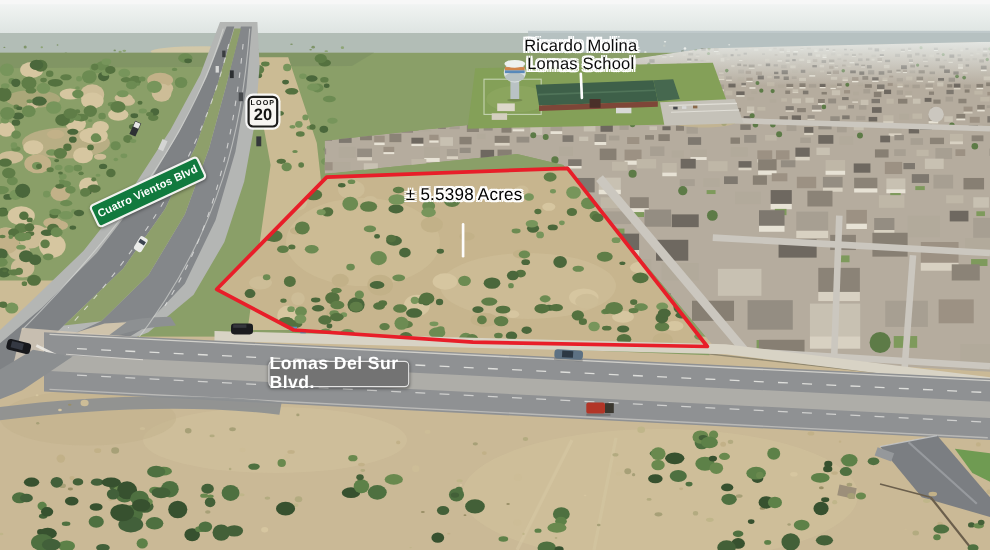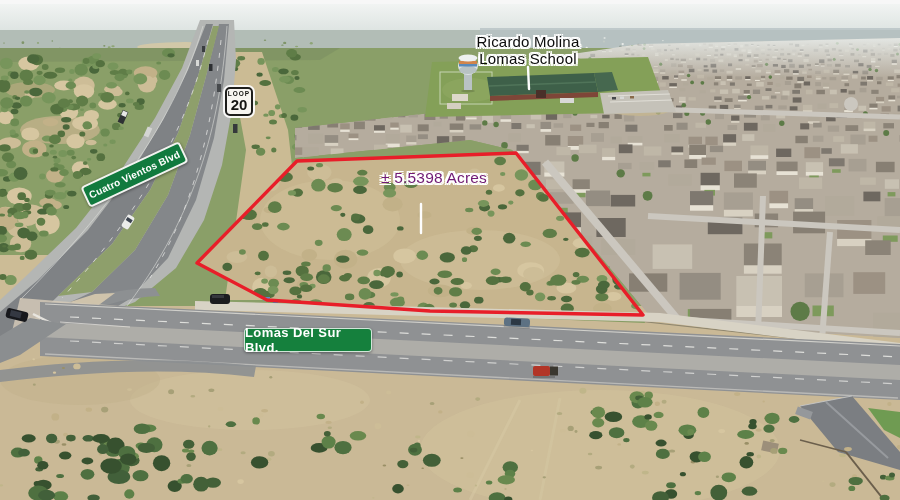--- a/index.html
+++ b/index.html
@@ -4,28 +4,28 @@
 <style>
   html,body{margin:0;padding:0;background:#222;}
   .stage{position:relative;width:900px;height:500px;overflow:hidden;
          font-family:"Liberation Sans",sans-serif;background:#c9b893;}
   .stage svg{position:absolute;left:0;top:0;}
   .label{position:absolute;text-align:center;font-weight:normal;line-height:1.14;
          white-space:nowrap;pointer-events:none;
          text-shadow:-2px -2px 0 #fff,2px -2px 0 #fff,-2px 2px 0 #fff,2px 2px 0 #fff,
                      -2px 0 0 #fff,2px 0 0 #fff,0 -2px 0 #fff,0 2px 0 #fff,0 0 3px #fff;}
   #school-label{left:438px;top:33px;width:180px;font-size:15px;color:#0b0b0b;letter-spacing:.2px;}
-  #acreage-label{left:344px;top:169px;width:180px;font-size:15.5px;color:#701a75;letter-spacing:.2px;}
+  #acreage-label{left:332px;top:169px;width:180px;font-size:15.5px;color:#000000;letter-spacing:.2px;}
   .street-sign{position:absolute;display:flex;align-items:center;justify-content:center;
          color:#fff;font-weight:bold;border-radius:4px;
          box-shadow:0 1px 3px rgba(0,0,0,.4);}
   #sign-cuatro{left:80px;top:163px;width:105px;height:19px;background:#117a3e;
          border:2px solid #f2f3f0;transform:rotate(-25deg);font-size:10px;letter-spacing:.2px;}
-  #sign-lomas{left:244px;top:328px;width:126px;height:22px;background:#15803d;
-         border:1px solid rgba(255,255,255,.8);font-size:13px;letter-spacing:.4px;}
+  #sign-lomas{left:244px;top:328px;width:126px;height:22px;background:#737373;
+         border:1px solid rgba(255,255,255,.8);font-size:16px;letter-spacing:.4px;}
   #loop-shield{position:absolute;left:225px;top:87px;width:24px;background:#f7f5f1;
          border:2px solid #1d1d1b;border-radius:5px;box-shadow:0 0 0 2px rgba(255,255,255,.9);
          color:#141412;text-align:center;padding:1px 0 2px 0;}
   #loop-shield .loop-top{font-size:6.5px;font-weight:bold;letter-spacing:1px;line-height:1.1;}
   #loop-shield .loop-num{font-size:15px;font-weight:bold;line-height:1;}
 </style>
 </head>
 <body>
 
 <div class="stage">

